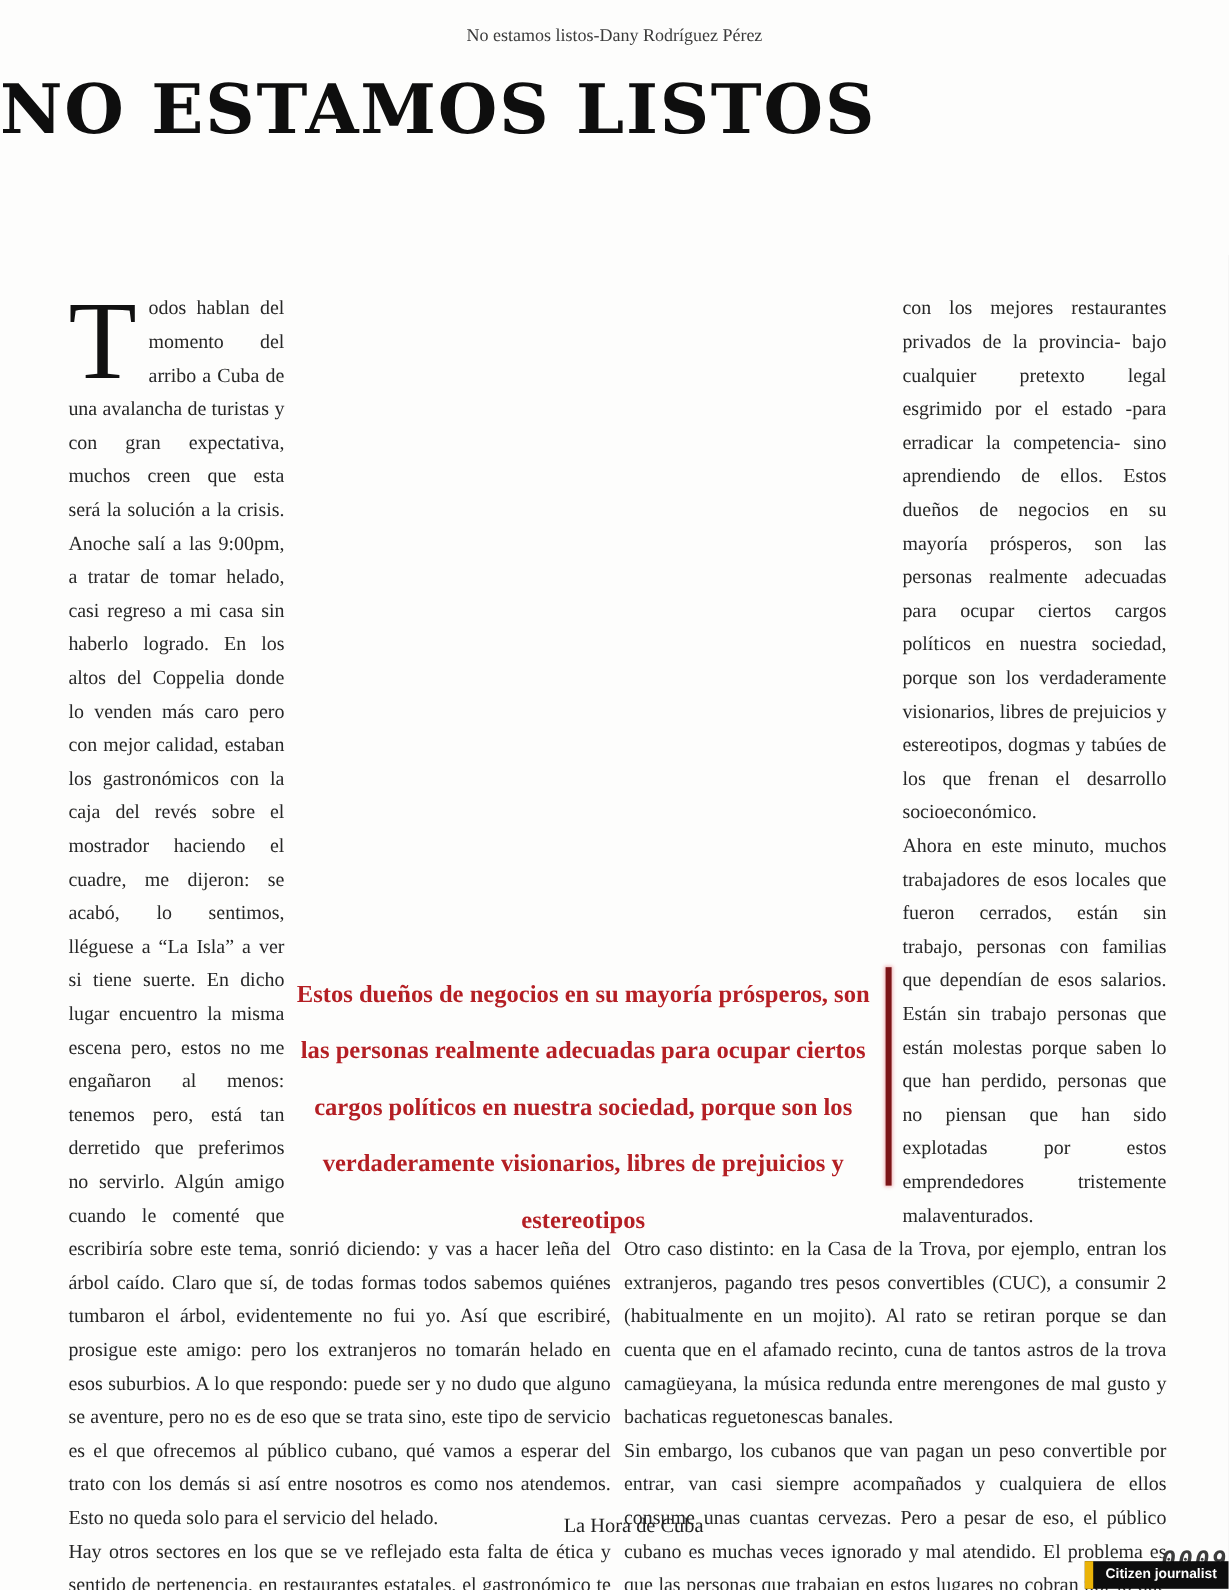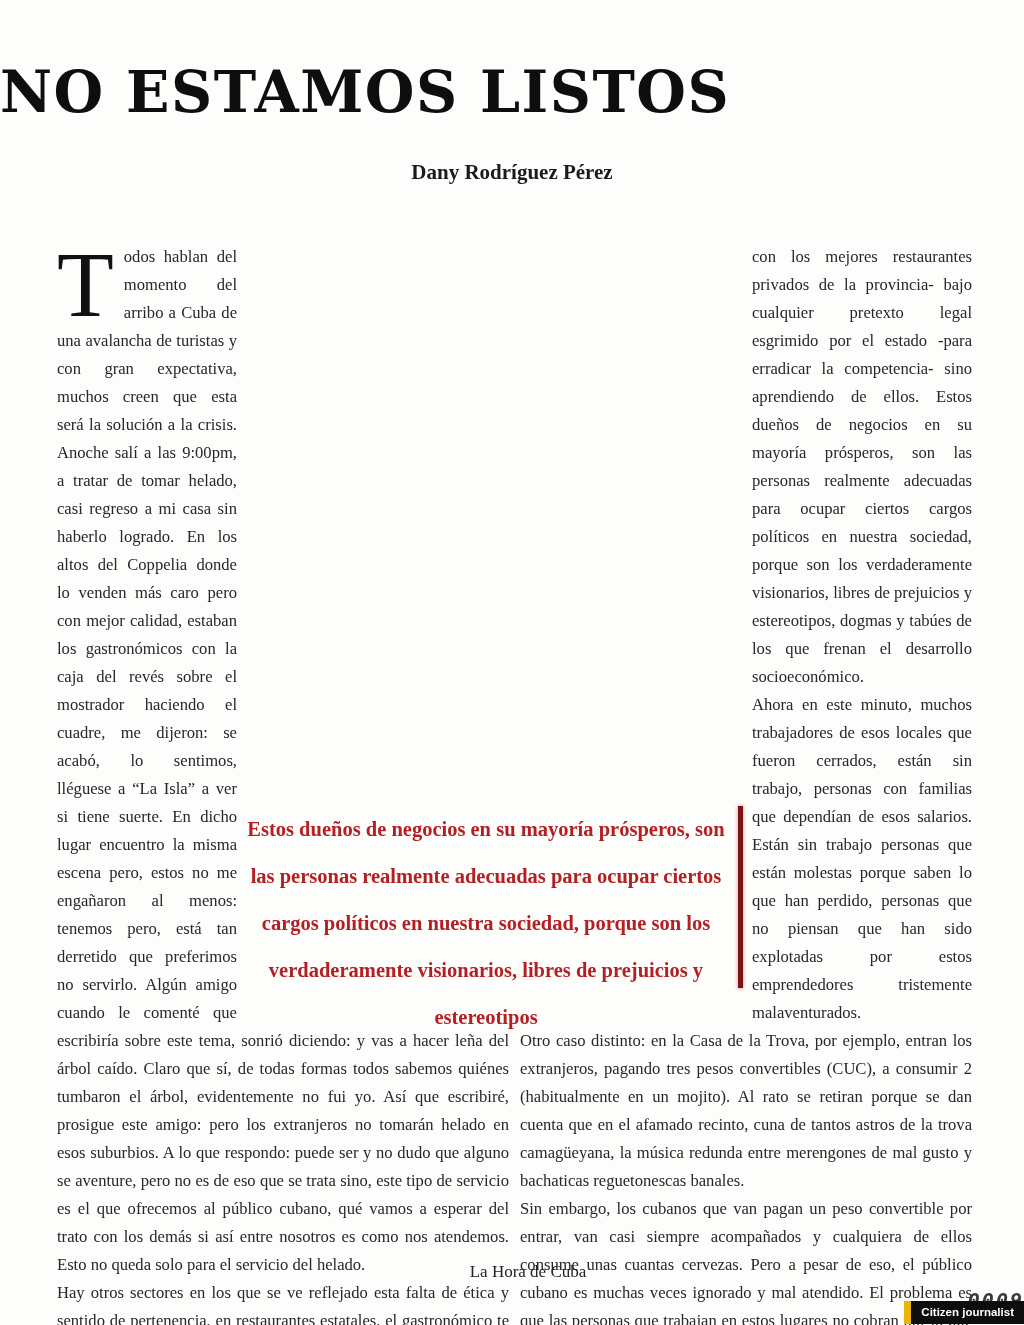--- a/index.html
+++ b/index.html
@@ -89,24 +89,24 @@
     font-weight:bold;font-size:11.5px;
     padding:5px 10px 6px 10px;
     border-left:7px solid #eab308;
   }
 </style>
 </head>
 <body>
 
 <div class="page">
 
+  <div class="running-header">No estamos listos-Dany Rodríguez Pérez</div>
 
   <h1 class="main-title">NO ESTAMOS LISTOS</h1>
 
-  <div class="author">Dany Rodríguez Pérez</div>
 
   <div class="col col-left">
     <div class="quote-spacer-left"></div>
     <p><span class="dropcap">T</span><span>odos hablan del momento del arribo a Cuba de una avalancha de turistas y con gran expectativa, muchos creen que esta será la solución a la crisis. Anoche salí a las 9:00pm, a tratar de tomar helado, casi regreso a mi casa sin haberlo logrado. En los altos del Coppelia donde lo venden más caro pero con mejor calidad, estaban los gastronómicos con la caja del revés sobre el mostrador haciendo el cuadre, me dijeron: se acabó, lo sentimos, lléguese a “La Isla” a ver si tiene suerte. En dicho lugar encuentro la misma escena pero, estos no me engañaron al menos: tenemos pero, está tan derretido que preferimos no servirlo. Algún amigo cuando le comenté que escribiría sobre este tema, sonrió diciendo: y vas a hacer leña del árbol caído. Claro que sí, de todas formas todos sabemos quiénes tumbaron el árbol, evidentemente no fui yo. Así que escribiré, prosigue este amigo: pero los extranjeros no tomarán helado en esos suburbios. A lo que respondo: puede ser y no dudo que alguno se aventure, pero no es de eso que se trata sino, este tipo de servicio es el que ofrecemos al público cubano, qué vamos a esperar del trato con los demás si así entre nosotros es como nos atendemos. Esto no queda solo para el servicio del helado.</span></p>
     <p>Hay otros sectores en los que se ve reflejado esta falta de ética y sentido de pertenencia, en restaurantes estatales, el gastronómico te entrega la carta (cuando hay) diciendo: de allí solo tenemos estas tres elaboraciones y estos tres productos, en cambio en la mayoría de los establecimientos particulares la persona que atiende -muy agradable porque sabe que además de un salario por venta, la sonrisa resulta en mejores propinas- le entrega una exuberante carta diciendo: además de estas diez preparaciones tenemos otras, o cualquier sugerida que usted desee, será ejecutada magistralmente por nuestro chef.</p>
 
   </div>
 
   <div class="col col-right">
     <div class="quote-spacer-right"></div>

